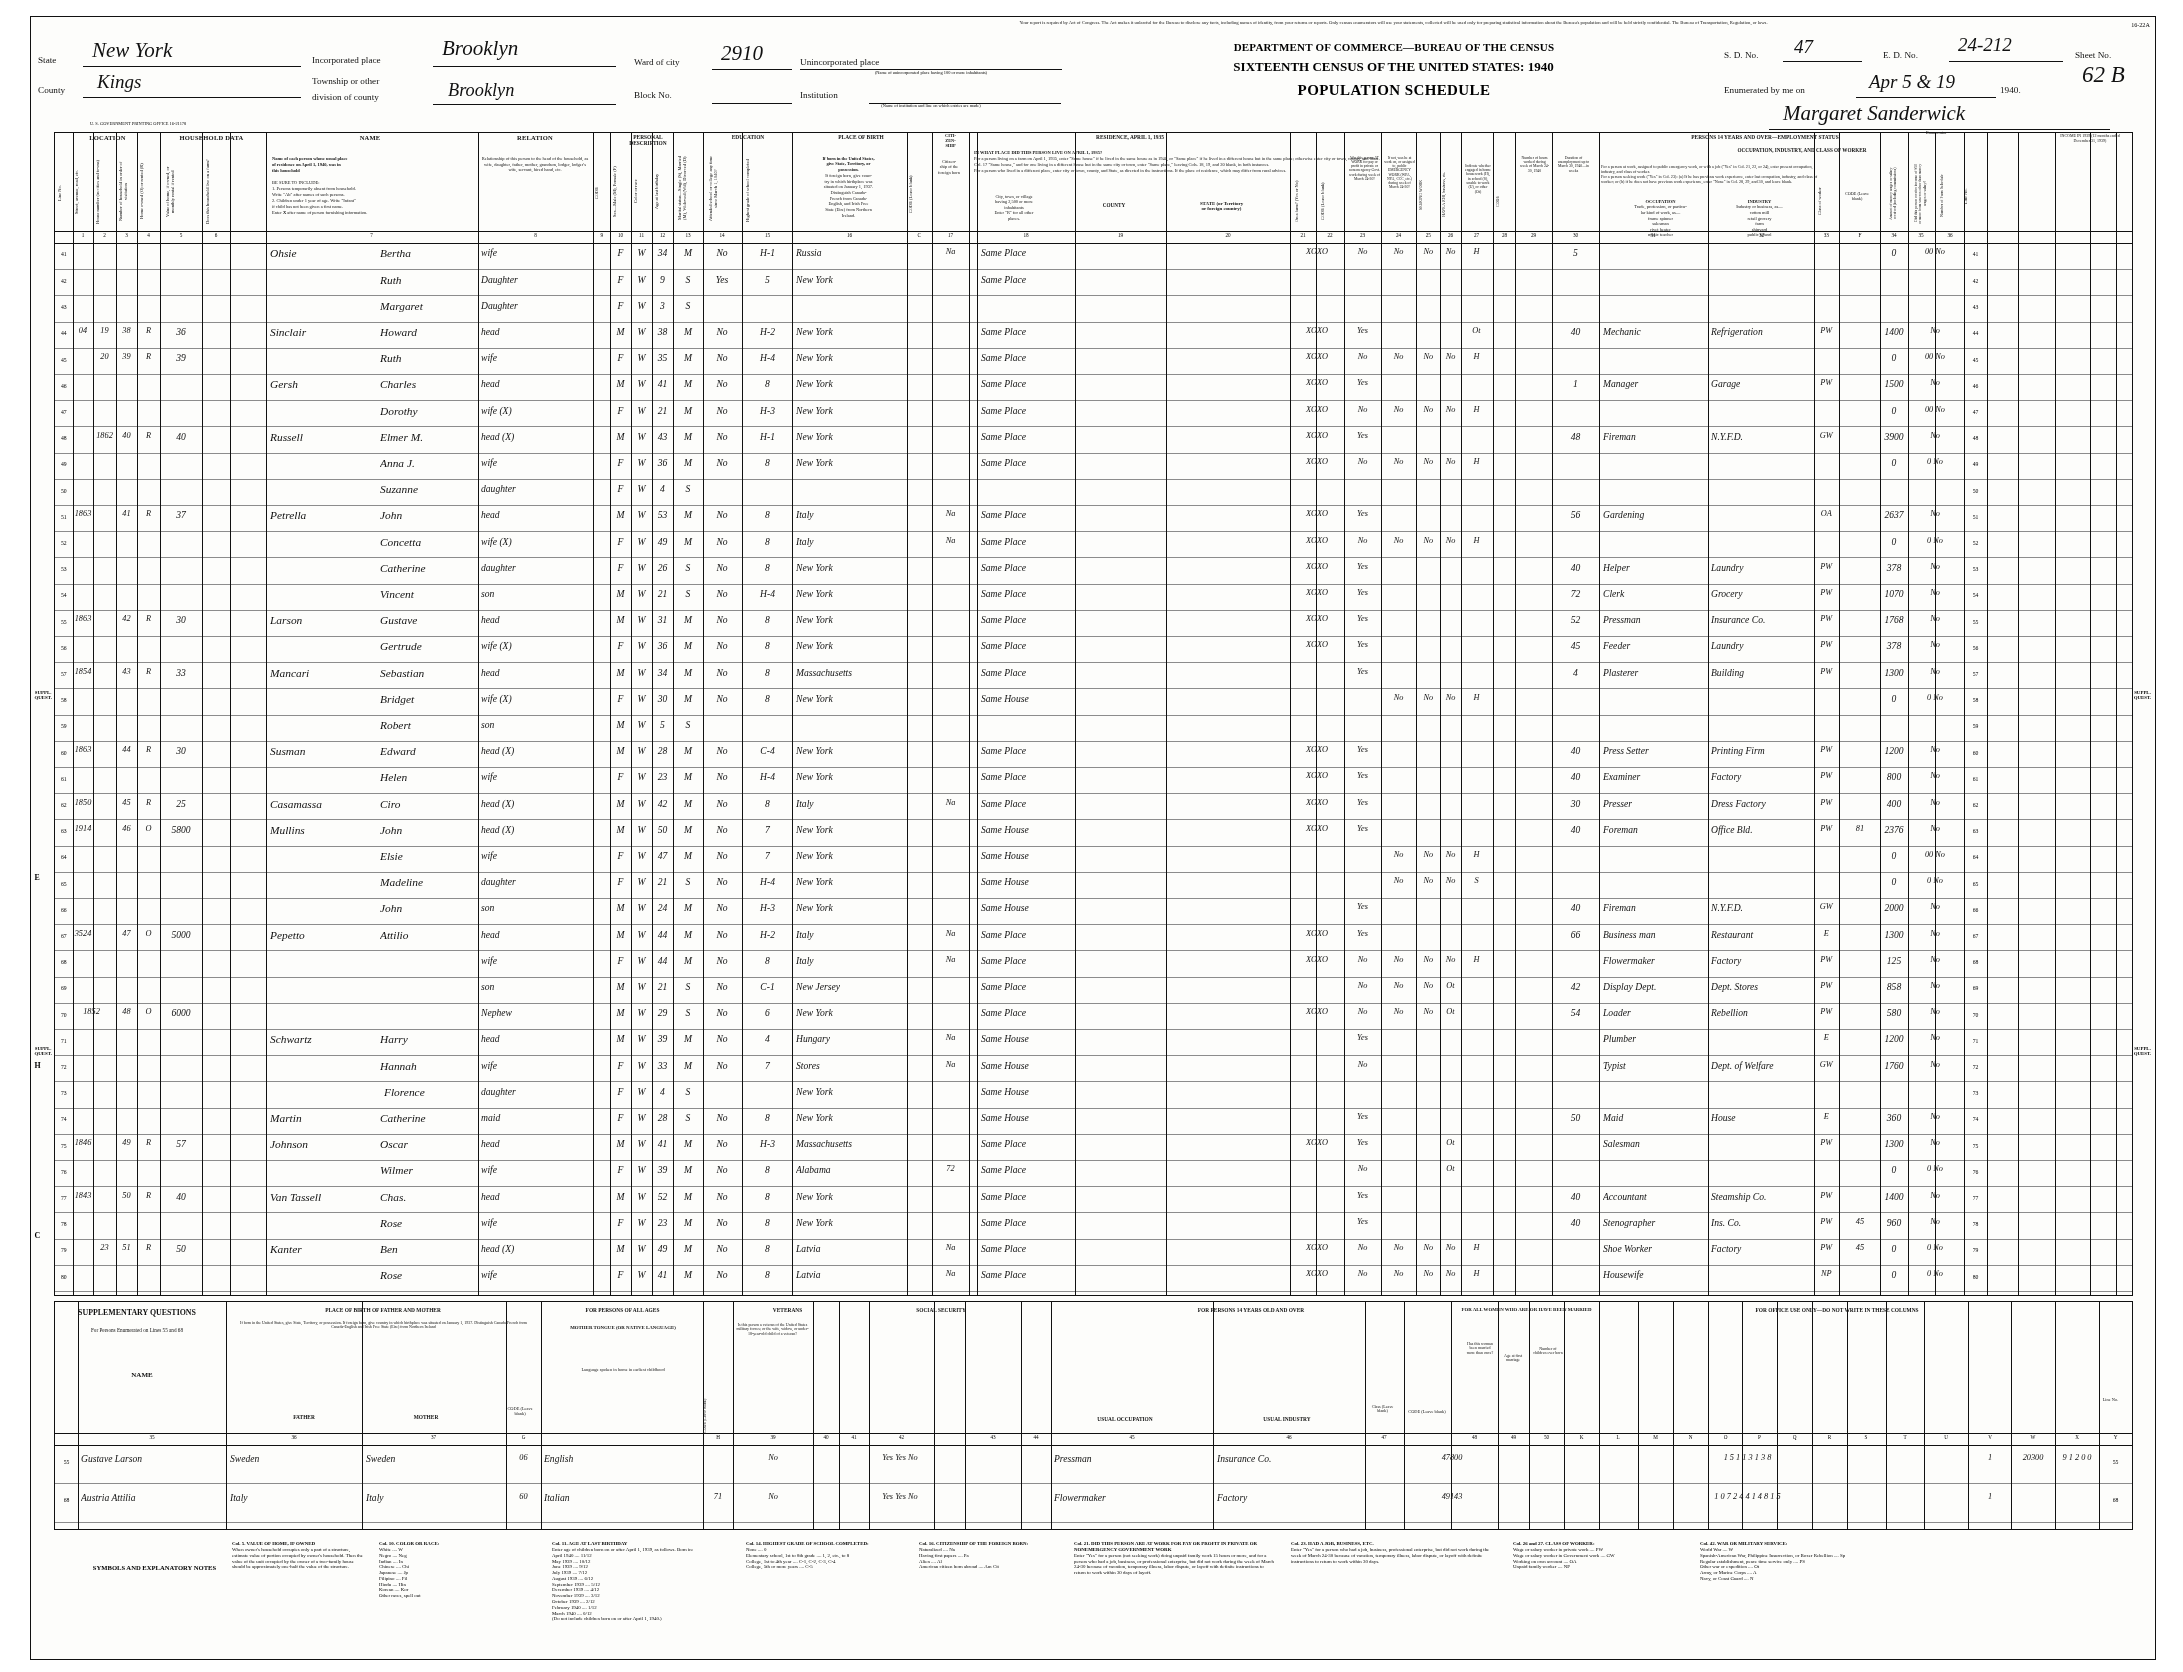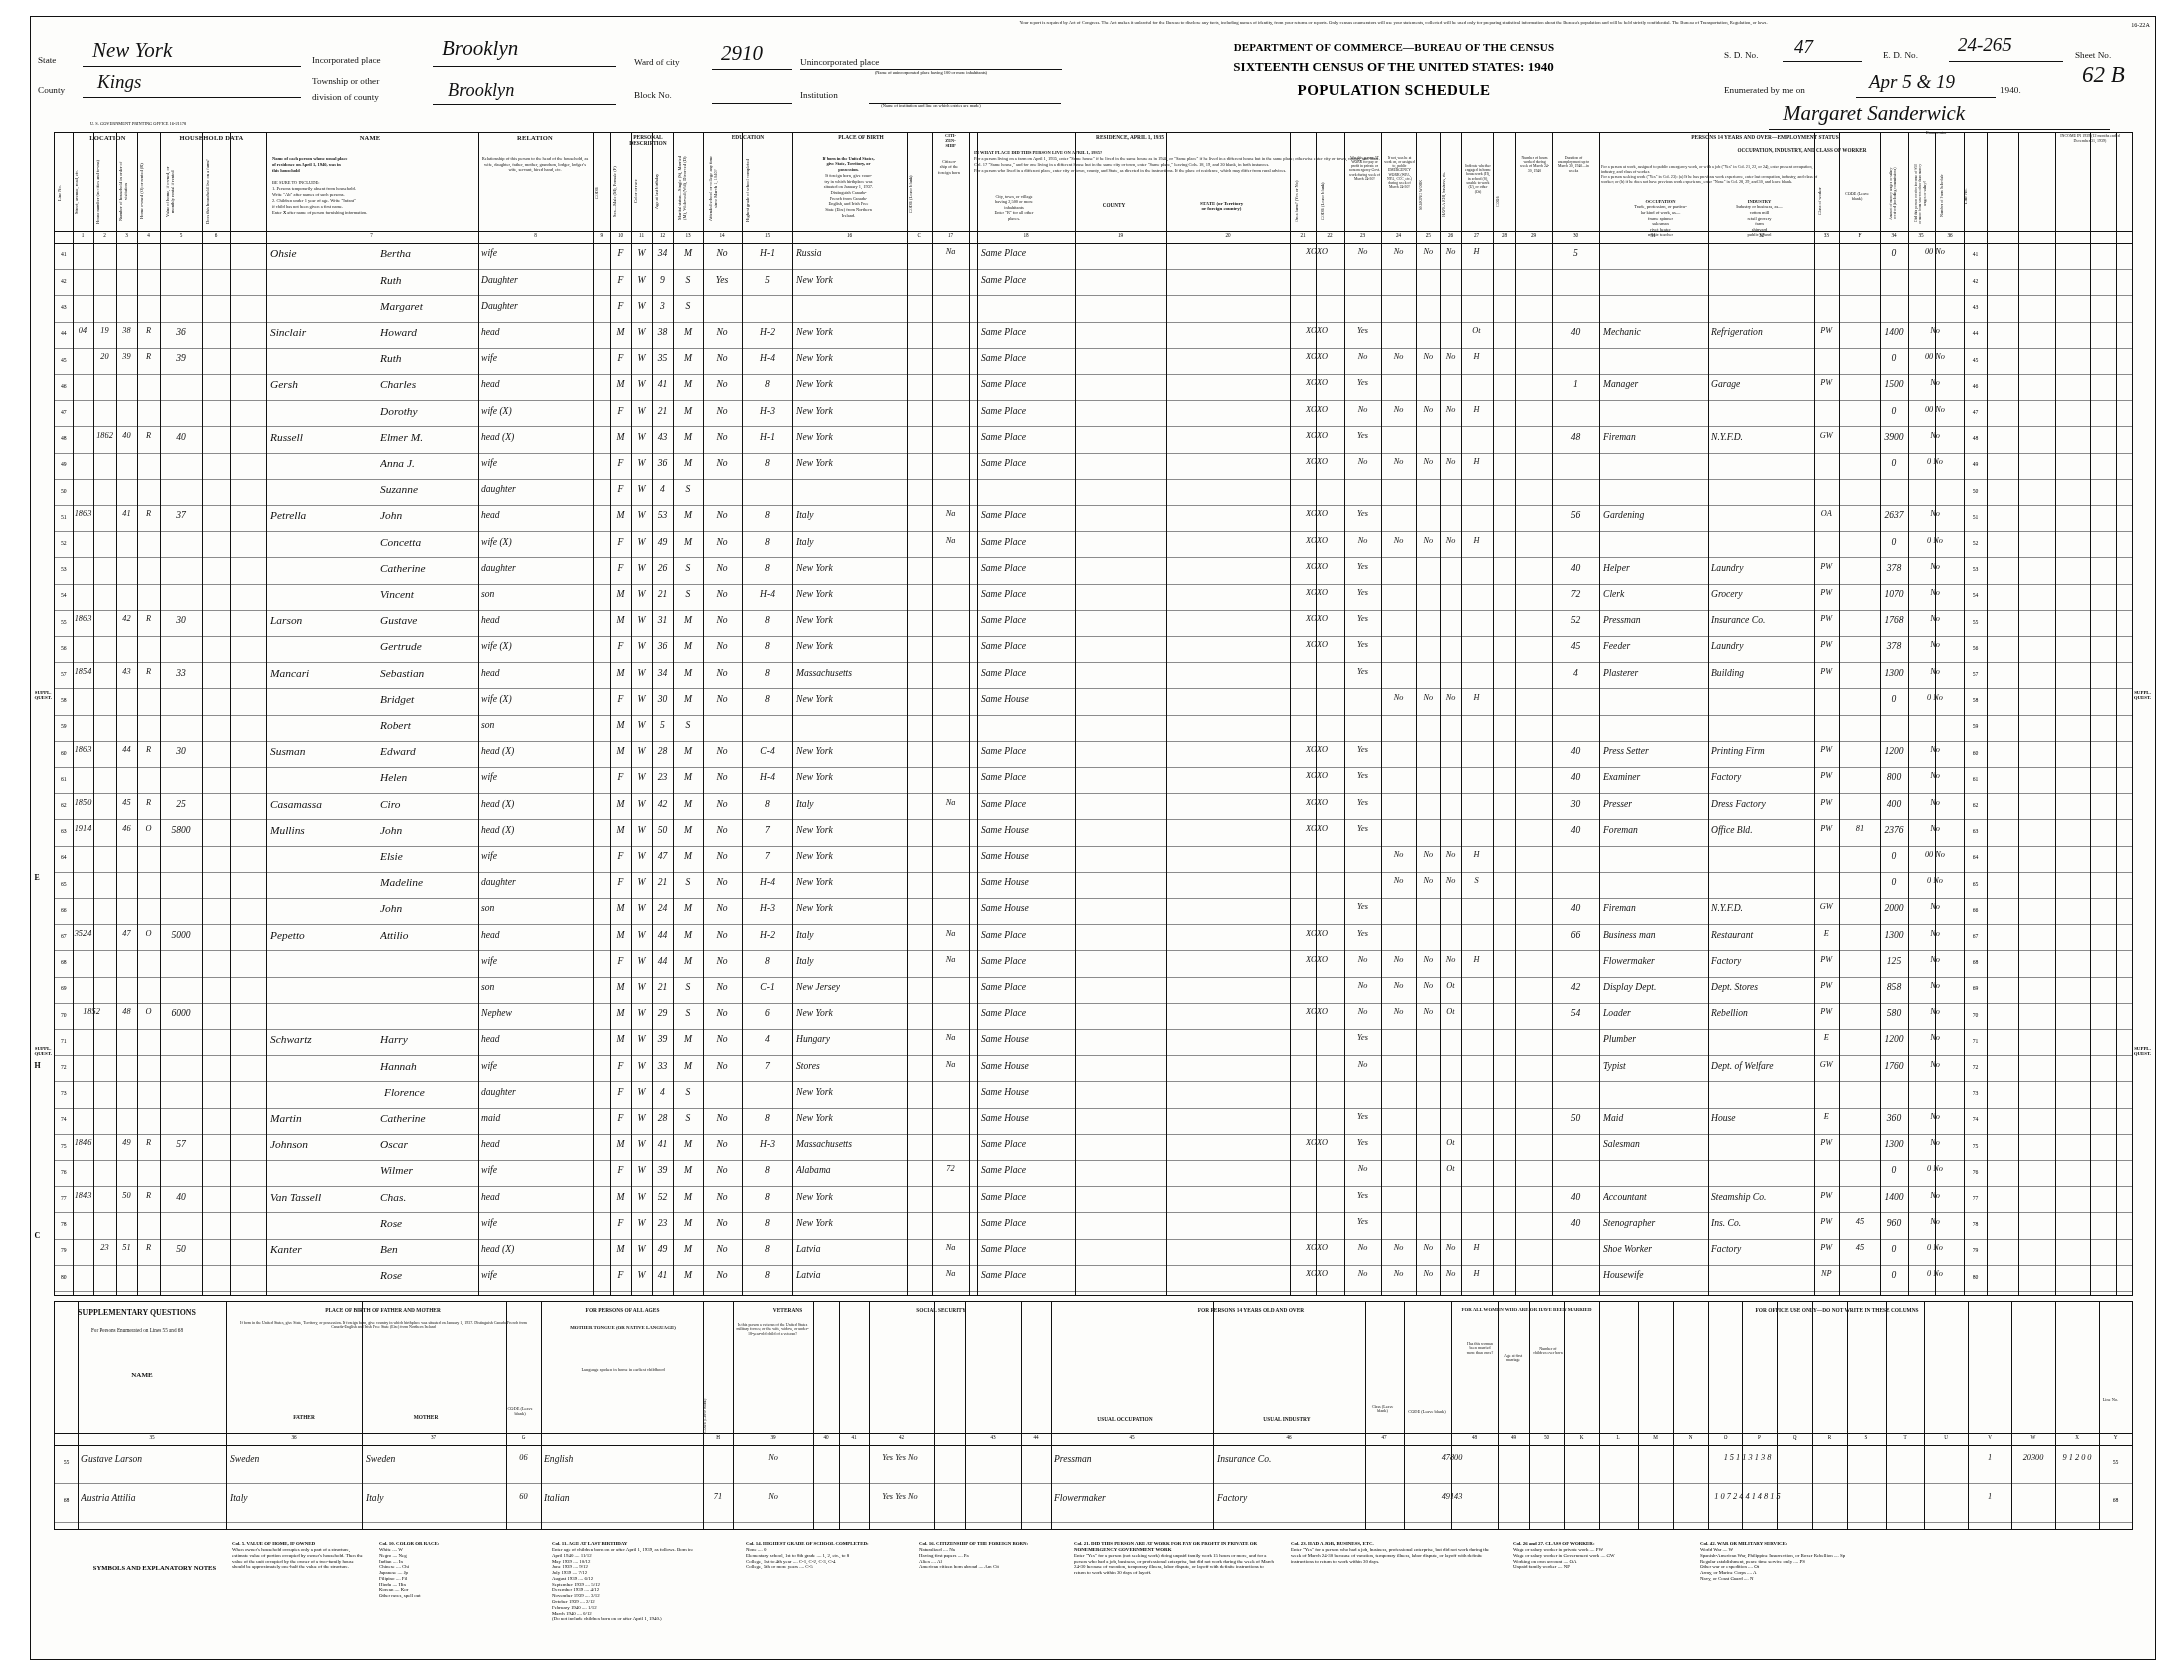--- a/index.html
+++ b/index.html
@@ -102,21 +102,21 @@
 
       <div class="lbl" style="left:769px;top:73px;">Institution</div>
       <div class="rule" style="left:838px;top:86px;width:192px;"></div>
       <div class="xtiny" style="position:absolute;left:769px;top:87px;width:262px;text-align:center;">(Name of institution and line on which entries are made)</div>
 
       <div class="lbl" style="left:1693px;top:33px;">S. D. No.</div>
       <div class="hw" style="left:1763px;top:19px;font-size:19px;">47</div>
       <div class="rule" style="left:1752px;top:44px;width:79px;"></div>
 
       <div class="lbl" style="left:1852px;top:33px;">E. D. No.</div>
-      <div class="hw" style="left:1927px;top:17.5px;font-size:19px;">24-265</div>
+      <div class="hw" style="left:1927px;top:17.5px;font-size:19px;">24-212</div>
       <div class="rule" style="left:1918px;top:44px;width:114px;"></div>
 
       <div class="lbl" style="left:2044px;top:33px;">Sheet No.</div>
       <div class="hw" style="left:2051px;top:45px;font-size:23px;">62 B</div>
 
       <div class="lbl" style="left:1693px;top:68px;">Enumerated by me on</div>
       <div class="hw" style="left:1838px;top:54px;font-size:19px;">Apr 5 &amp; 19</div>
       <div class="lbl" style="left:1969px;top:68px;">1940.</div>
       <div class="rule" style="left:1825px;top:80px;width:140px;"></div>
       <div class="hw" style="left:1752px;top:84px;font-size:21px;">Margaret Sanderwick</div>

